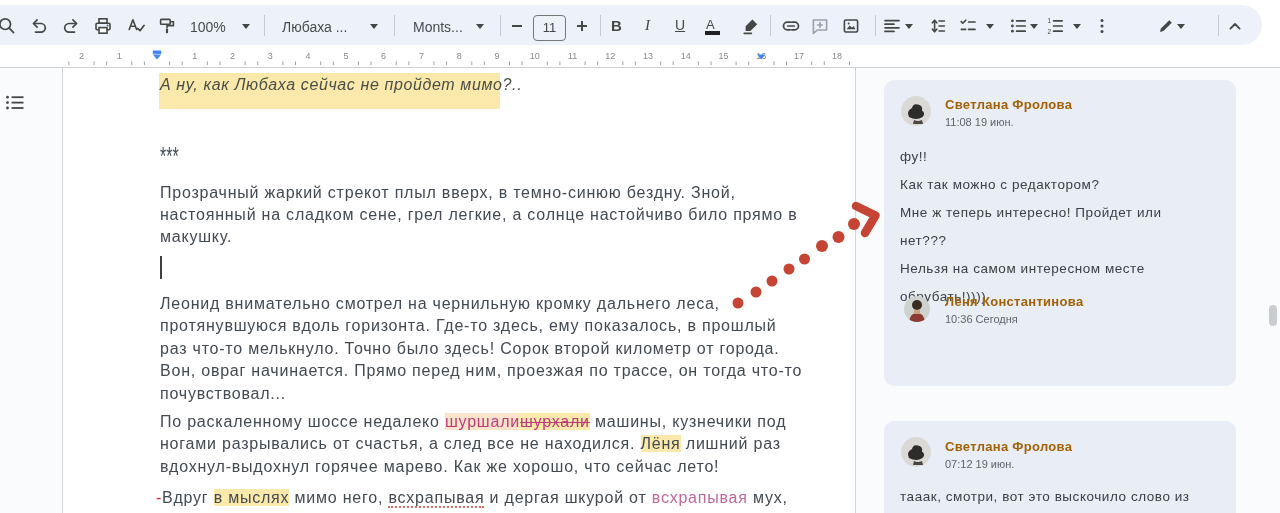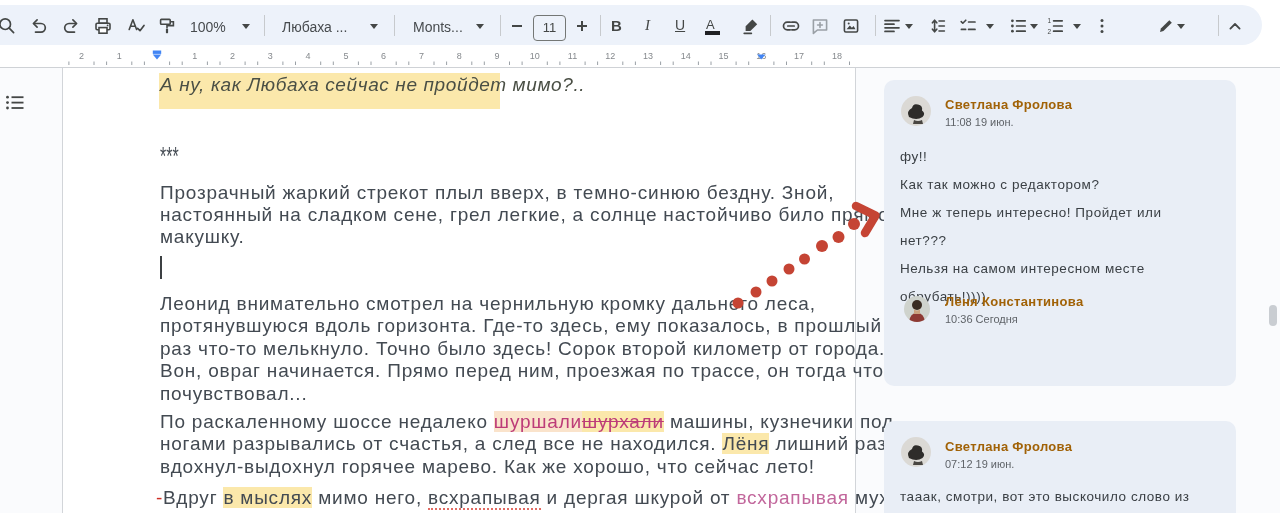--- a/index.html
+++ b/index.html
@@ -6,21 +6,21 @@
 body{font-family:"Liberation Sans",sans-serif;position:relative;background:#fff}
 #toolbar{position:absolute;left:-30px;top:5px;width:1292px;height:40px;background:#edf2fa;border-radius:0 20px 20px 0}
 .tbi{position:absolute;top:0;width:20px;height:20px}
 .sep{position:absolute;top:15px;width:1px;height:21px;background:#c7cacd}
 .tbtxt{position:absolute;font-size:14px;color:#474b4e;white-space:pre}
 .caret{position:absolute;width:0;height:0;border-left:4.5px solid transparent;border-right:4.5px solid transparent;border-top:5px solid #444746}
 #ruler{position:absolute;left:0;top:49px;width:880px;height:18px}
 #hdiv{position:absolute;left:0;top:67px;width:1280px;height:1px;background:#cfd2d6}
 #canvas{position:absolute;left:0;top:68px;width:1280px;height:445px;background:#fafbfd}
 #page{position:absolute;left:62px;top:0;width:794px;height:445px;background:#fff;border-left:1.5px solid #d2d5d9;border-right:1.5px solid #d2d5d9}
-.doc{position:absolute;font-size:19px;line-height:22.4px;color:#434a52;white-space:pre;letter-spacing:0.78px}
+.doc{position:absolute;font-size:16px;line-height:22.4px;color:#434a52;white-space:pre;letter-spacing:0.78px}
 .hl{background:#fbe8ab}
 .hlp{background:#fae3cb}
 .pink{color:#bd3c78}
 .pink2{color:#c2679c}
 .strike{text-decoration:line-through}
 .sqg{border-bottom:2px dotted #e26b63}
 #cursor{position:absolute;left:160px;top:188px;width:1.5px;height:23px;background:#3c4043}
 #comments{position:absolute;left:858px;top:0;width:422px;height:445px}
 .card{position:absolute;left:26px;width:352px;background:#e9eef6;border-radius:10px}
 .cname{position:absolute;left:61px;font-size:13px;font-weight:bold;color:#a16207;white-space:pre;letter-spacing:0.3px}

